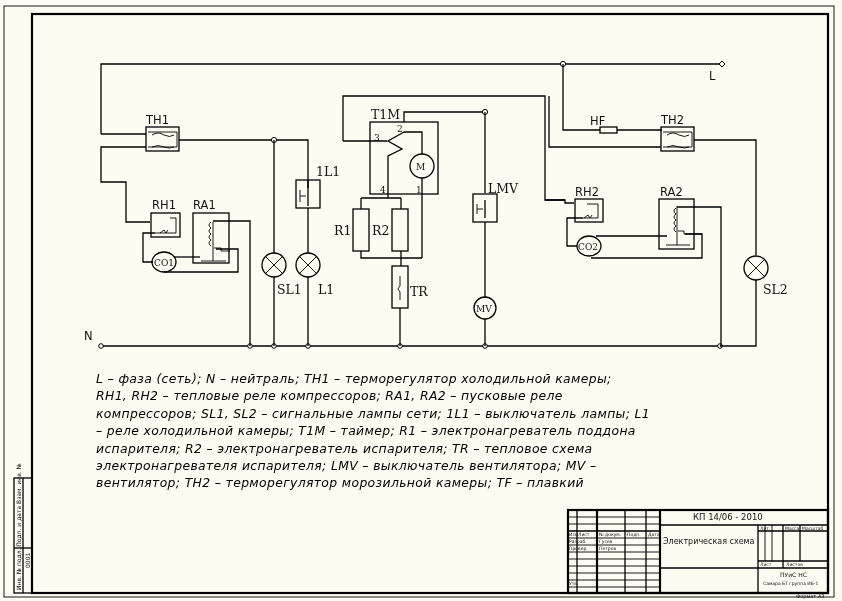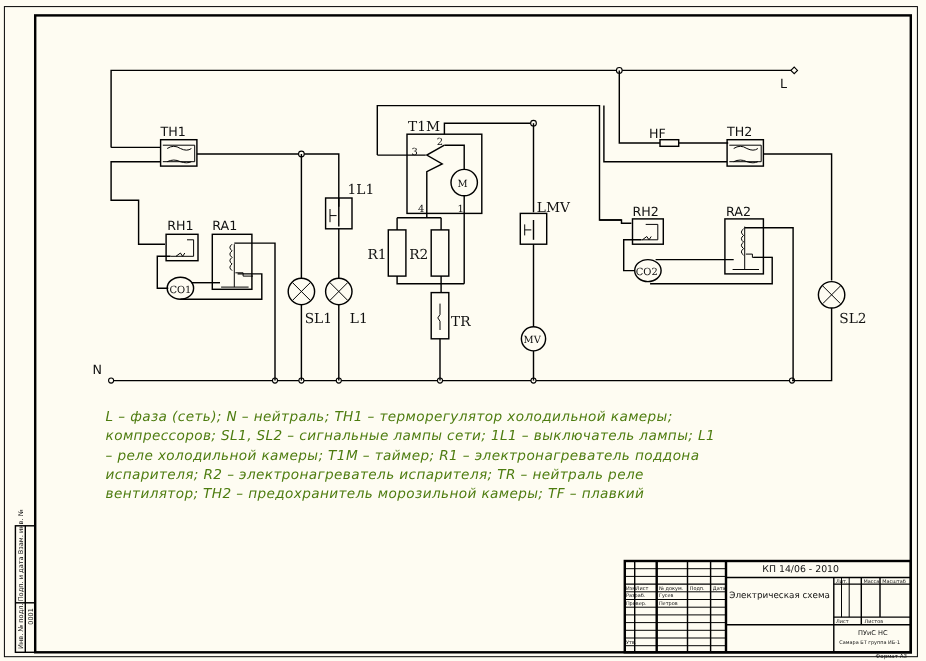--- a/index.html
+++ b/index.html
@@ -5,21 +5,21 @@
   html, body { margin:0; padding:0; background:#fefcf2; }
   body { width:842px; height:601px; position:relative; overflow:hidden; font-family:"DejaVu Sans", sans-serif; }
   svg { position:absolute; left:0; top:0; }
   .w { stroke:#000; stroke-width:1.3; fill:none; }
   .thick { stroke:#000; stroke-width:2.2; fill:none; }
   .thin { stroke:#000; stroke-width:0.9; fill:none; }
   .node { stroke:#000; stroke-width:1; fill:#fefcf2; }
   .lbl { font-family:"DejaVu Sans", sans-serif; font-size:11.5px; fill:#111; }
   .lbls { font-family:"DejaVu Serif", serif; font-size:12.5px; fill:#111; }
   .lblt { font-family:"DejaVu Serif", serif; font-size:9px; fill:#111; }
-  .legend { position:absolute; left:96px; top:370px; width:700px; font-family:"DejaVu Sans", sans-serif; font-size:12.4px; line-height:17.4px; color:#4d7c0f; letter-spacing:0.35px; font-style:italic; }
+  .legend { position:absolute; left:96px; top:370px; width:700px; font-family:"DejaVu Sans", sans-serif; font-size:12.4px; line-height:17.4px; color:#000000; letter-spacing:0.35px; font-style:italic; }
   .tb { font-family:"DejaVu Sans", sans-serif; fill:#111; }
 </style>
 </head>
 <body>
 
 <svg width="842" height="601" viewBox="0 0 842 601">
 
   <rect x="4" y="6" width="830" height="591" class="thin"></rect>
   <rect x="32" y="14" width="796" height="579" class="thick"></rect>
 
@@ -258,17 +258,19 @@
     <text class="tb" font-size="4.5" x="760" y="566">Лист</text>
     <text class="tb" font-size="4.5" x="786" y="566">Листов</text>
     <text class="tb" font-size="6" x="780" y="577">ПУиС НС</text>
     <text class="tb" font-size="4.5" x="763" y="585">Самара БТ группа ИБ-1</text>
     <text class="tb" font-size="5" x="796" y="598">Формат А3</text>
   </g>
 </svg>
 
 <div class="legend">
   <div>L – фаза (сеть); N – нейтраль; TH1 – терморегулятор холодильной камеры;</div>
+  <div>RH1, RH2 – тепловые реле компрессоров; RA1, RA2 – пусковые реле</div>
   <div>компрессоров; SL1, SL2 – сигнальные лампы сети; 1L1 – выключатель лампы; L1</div>
   <div>– реле холодильной камеры; T1M – таймер; R1 – электронагреватель поддона</div>
-  <div>испарителя; R2 – электронагреватель испарителя; TR – нейтраль реле</div>
-  <div>вентилятор; TH2 – предохранитель морозильной камеры; TF – плавкий</div>
+  <div>испарителя; R2 – электронагреватель испарителя; TR – тепловое схема</div>
+  <div>электронагревателя испарителя; LMV – выключатель вентилятора; MV –</div>
+  <div>вентилятор; TH2 – терморегулятор морозильной камеры; TF – плавкий</div>
 </div>
 
 </body></html>

